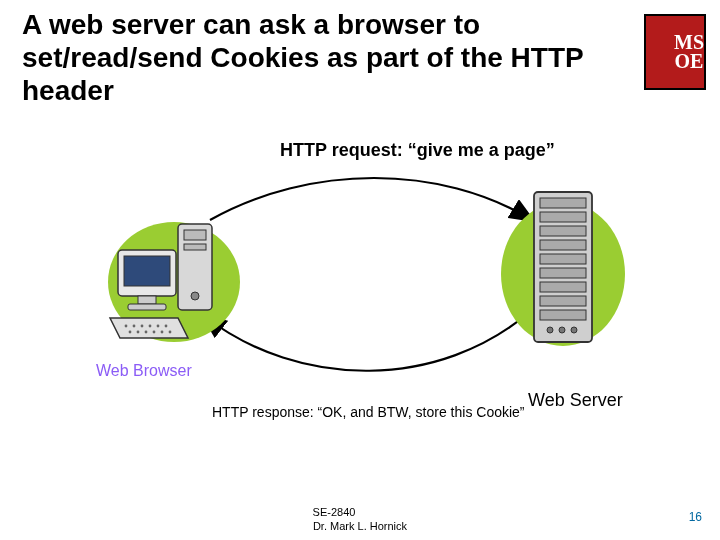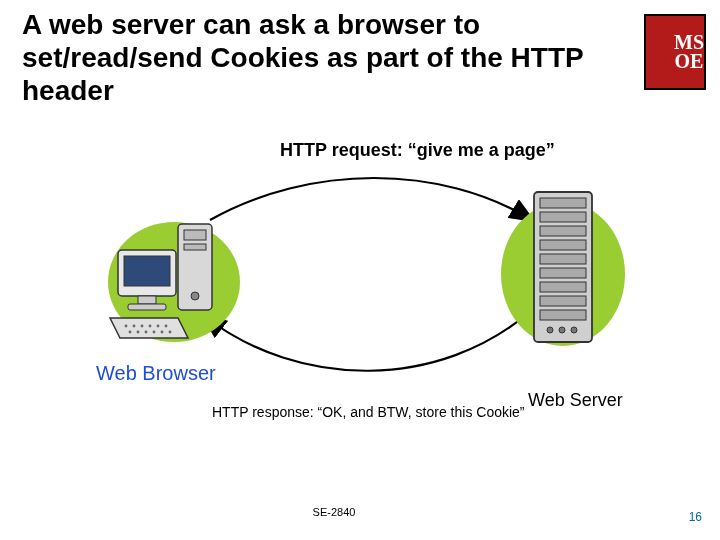--- a/index.html
+++ b/index.html
@@ -4,21 +4,21 @@
 <style>
   * { box-sizing: border-box; margin: 0; padding: 0; }
   html, body { width: 720px; height: 540px; font-family: Arial, Helvetica, sans-serif; background: #fff; overflow: hidden; }
   .slide { position: relative; width: 720px; height: 540px; padding-left: 17px; }
   .title { position: absolute; left: 22px; top: 8px; width: 580px; font-size: 28px; font-weight: bold; line-height: 1.18; color: #000; }
   .logo { position: absolute; right: 14px; top: 14px; width: 62px; height: 76px; background: #b31b1b; border: 2px solid #000000; display: flex; align-items: center; justify-content: flex-end; }
   .logo-text { color: #fff; font-family: "Times New Roman", serif; font-weight: bold; font-size: 20px; text-align: center; line-height: 0.95; }
   .diagram { position: absolute; left: 0; top: 140px; width: 720px; height: 320px; }
   .req-label { position: absolute; left: 280px; top: 0px; font-family: "Comic Sans MS", cursive, sans-serif; font-size: 18px; color: #000; font-weight: bold; }
   .resp-label { position: absolute; left: 212px; top: 264px; width: 320px; font-family: "Comic Sans MS", cursive, sans-serif; font-size: 14px; color: #000; line-height: 1.15; }
-  .node-label-left { position: absolute; left: 96px; top: 222px; font-family: "Comic Sans MS", cursive, sans-serif; font-size: 20px; color: #1d4ed8; }
+  .node-label-left { position: absolute; left: 96px; top: 222px; font-family: "Comic Sans MS", cursive, sans-serif; font-size: 16px; color: #8b5cf6; }
   .node-label-right { position: absolute; left: 528px; top: 250px; font-family: "Comic Sans MS", cursive, sans-serif; font-size: 18px; color: #000; }
   .footer-course { position: absolute; left: 0; width: 668px; bottom: 22px; text-align: center; font-size: 11px; color: #000; }
   .footer-author { position: absolute; left: 0; width: 720px; bottom: 8px; text-align: center; font-size: 11px; color: #000; }
   .page-num { position: absolute; right: 18px; bottom: 16px; font-size: 12px; color: #0369a1; }
   svg.arrows { position: absolute; left: 0; top: 0; width: 720px; height: 320px; }
   .client-art { position: absolute; left: 104px; top: 60px; width: 140px; height: 150px; }
   .server-art { position: absolute; left: 498px; top: 38px; width: 130px; height: 180px; }
 </style>
 </head>
 <body>
@@ -100,15 +100,16 @@
     <div class="node-label-left">Web Browser</div>
     <div class="node-label-right">Web Server</div>
 
     <div class="resp-label">
       <span>HTTP response: “OK, and BTW, store this Cookie”</span>
     </div>
 
   </div>
 
   <div class="footer-course">SE-2840</div>
+  <div class="footer-author">Dr. Mark L. Hornick</div>
   <div class="page-num">16</div>
 
 </div>
 
 </body></html>

